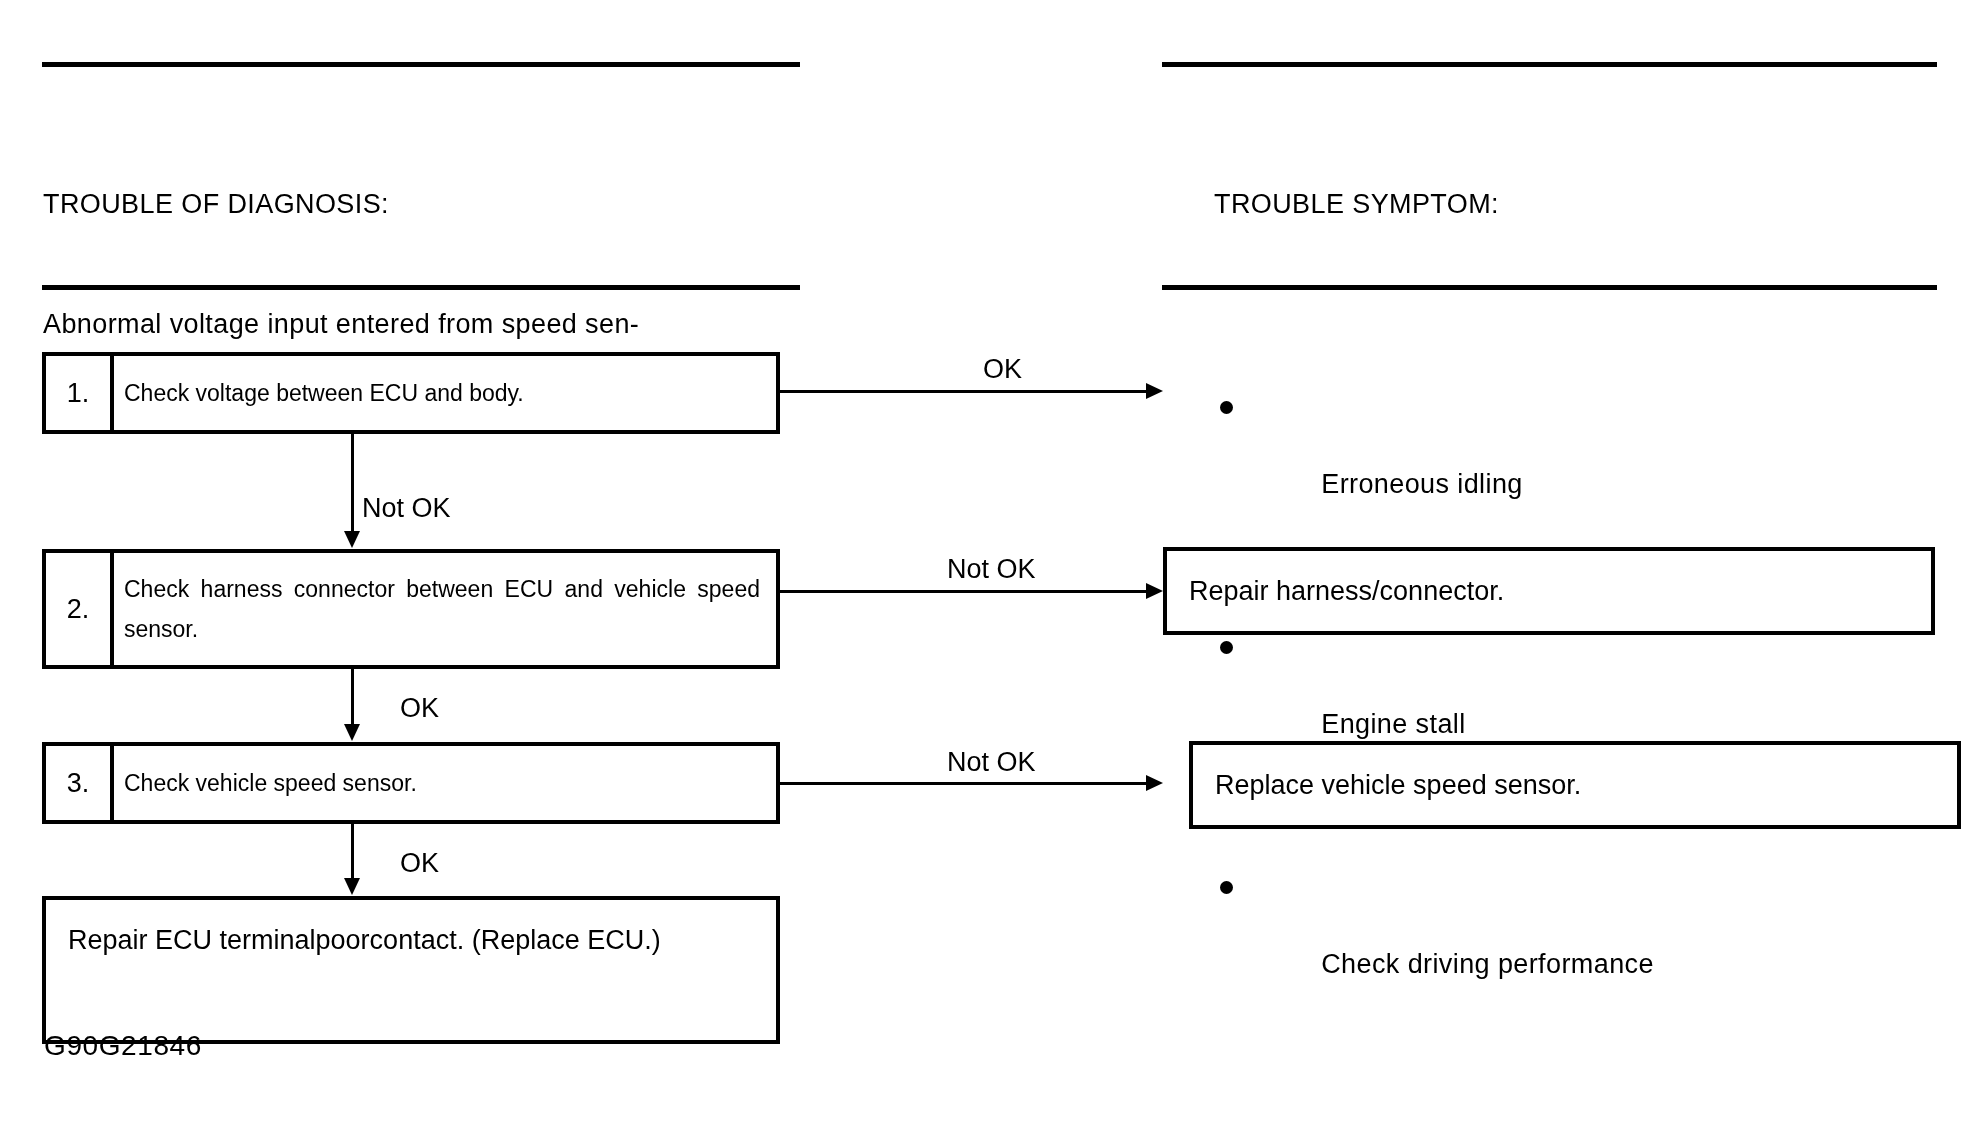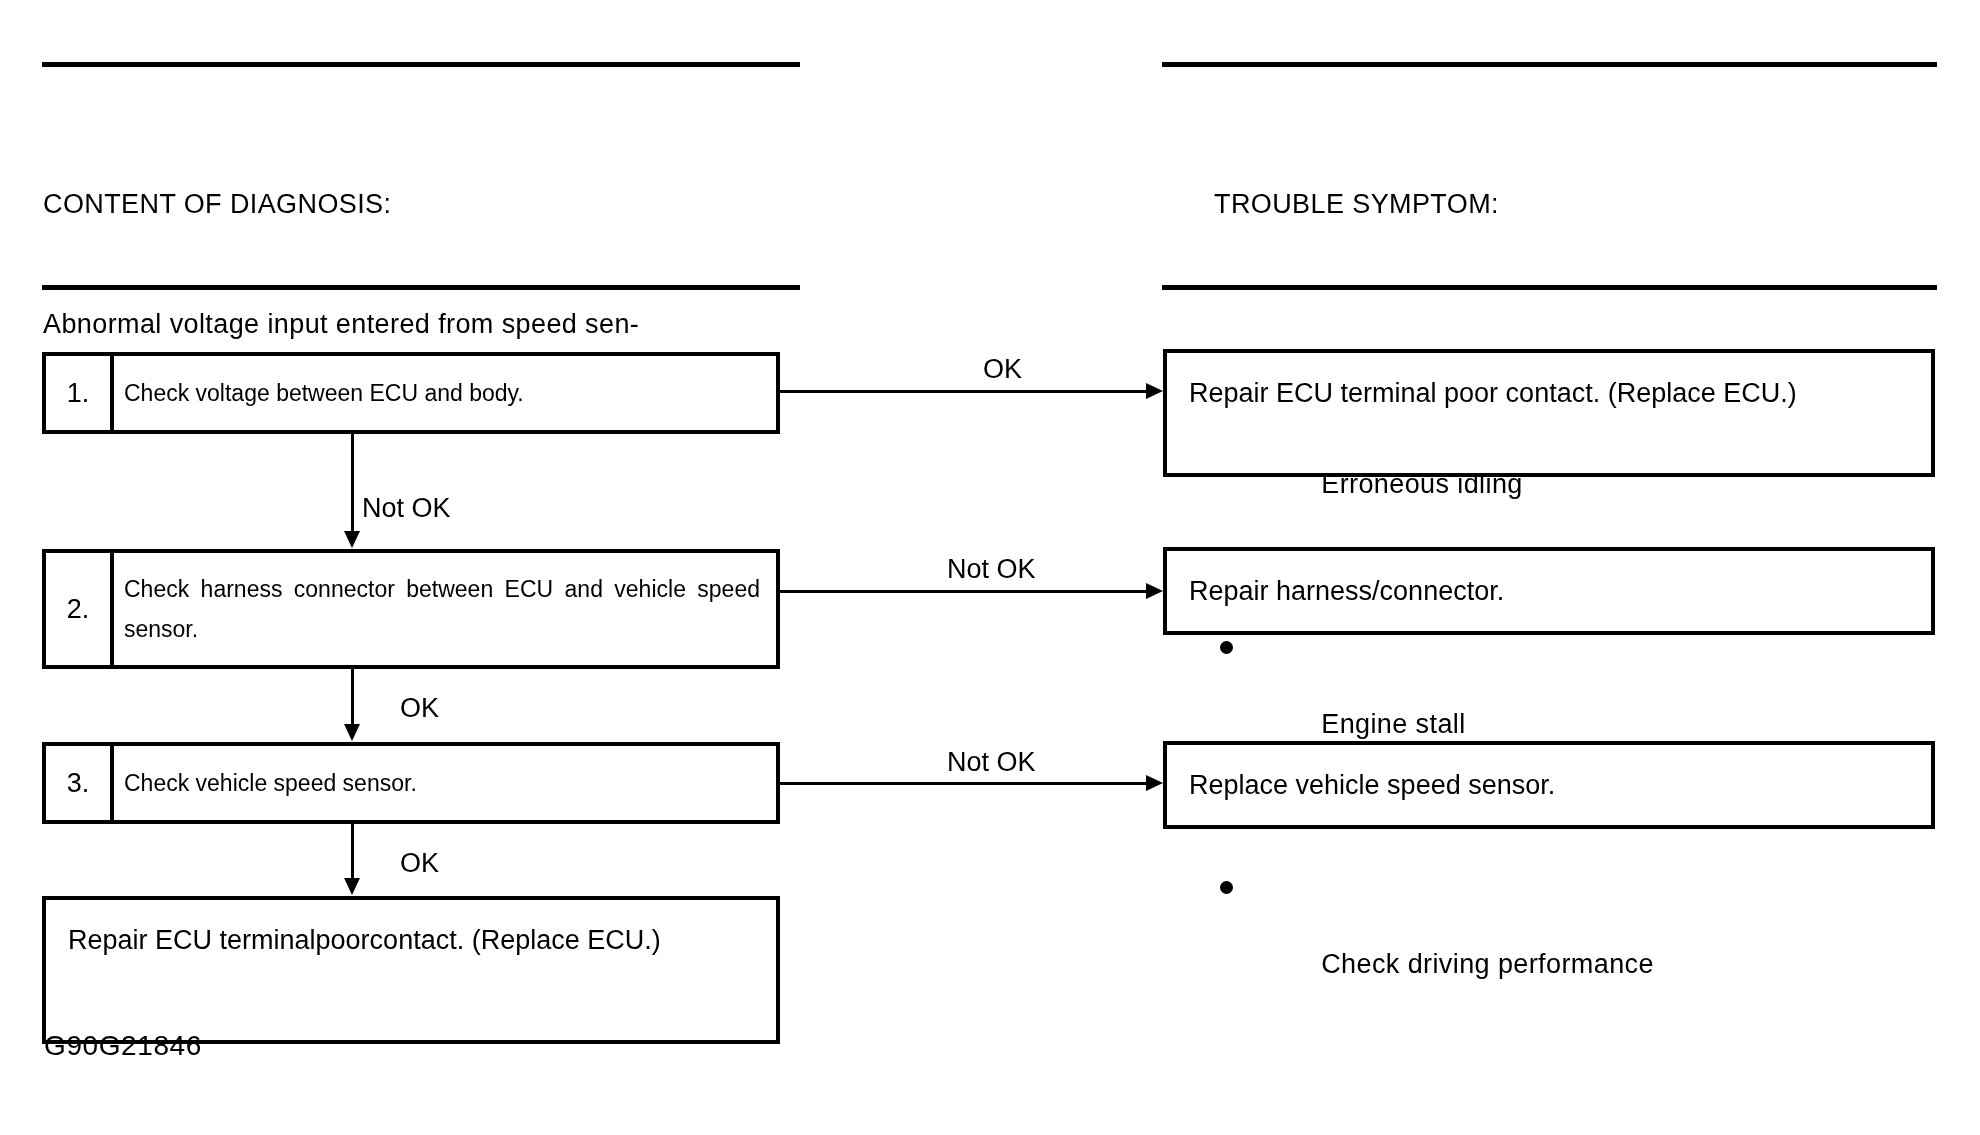--- a/index.html
+++ b/index.html
@@ -119,21 +119,21 @@
   }
 
   
   #box-step-1 { left: 42px; top: 352px; width: 738px; height: 82px; }
   #box-step-2 { left: 42px; top: 549px; width: 738px; height: 120px; }
   #box-step-3 { left: 42px; top: 742px; width: 738px; height: 82px; }
   #box-final  { left: 42px; top: 896px; width: 738px; height: 148px; }
 
   #box-result-1 { left: 1163px; top: 349px; width: 772px; height: 128px; }
   #box-result-2 { left: 1163px; top: 547px; width: 772px; height: 88px; }
-  #box-result-3 { left: 1163px; top: 741px; width: 772px; height: 88px; }
+  #box-result-3 { left: 1189px; top: 741px; width: 772px; height: 88px; }
 
   
   .h-line {
     position: absolute;
     height: 3px;
     background: #000000;
   }
   .v-line {
     position: absolute;
     width: 3px;
@@ -199,21 +199,21 @@
 <body>
 
 <div class="canvas">
 
   <div class="rule rule-left-top"></div>
   <div class="rule rule-left-bot"></div>
   <div class="rule rule-right-top"></div>
   <div class="rule rule-right-bot"></div>
 
   <div class="hdr hdr-left">
-    <span class="hdr-title">CONTENT OF DIAGNOSIS:</span>
+    <span class="hdr-title">TROUBLE OF DIAGNOSIS:</span>
     <span class="hdr-body">Abnormal voltage input entered from speed sen-
 sor</span>
   </div>
 
   <div class="hdr hdr-right">
     <span class="hdr-title">TROUBLE SYMPTOM:</span>
     <ul class="bullets">
       <li>
         <span class="dot"></span>
         <span>Erroneous idling</span>
@@ -241,23 +241,20 @@
 
   <div class="box" id="box-step-3">
     <div class="step-num">3.</div>
     <div class="step-body">Check vehicle speed sensor.</div>
   </div>
 
   <div class="box" id="box-final">
     <div class="plain-body top justify">Repair ECU terminalpoorcontact. (Replace ECU.)</div>
   </div>
 
-  <div class="box" id="box-result-1">
-    <div class="plain-body top">Repair ECU terminal poor contact. (Replace ECU.)</div>
-  </div>
   <div class="box" id="box-result-2">
     <div class="plain-body">Repair harness/connector.</div>
   </div>
   <div class="box" id="box-result-3">
     <div class="plain-body">Replace vehicle speed sensor.</div>
   </div>
 
   <div class="h-line" id="hline-1"></div>
   <div class="arrow-right" id="arrow-1"></div>
   <div class="h-line" id="hline-2"></div>

